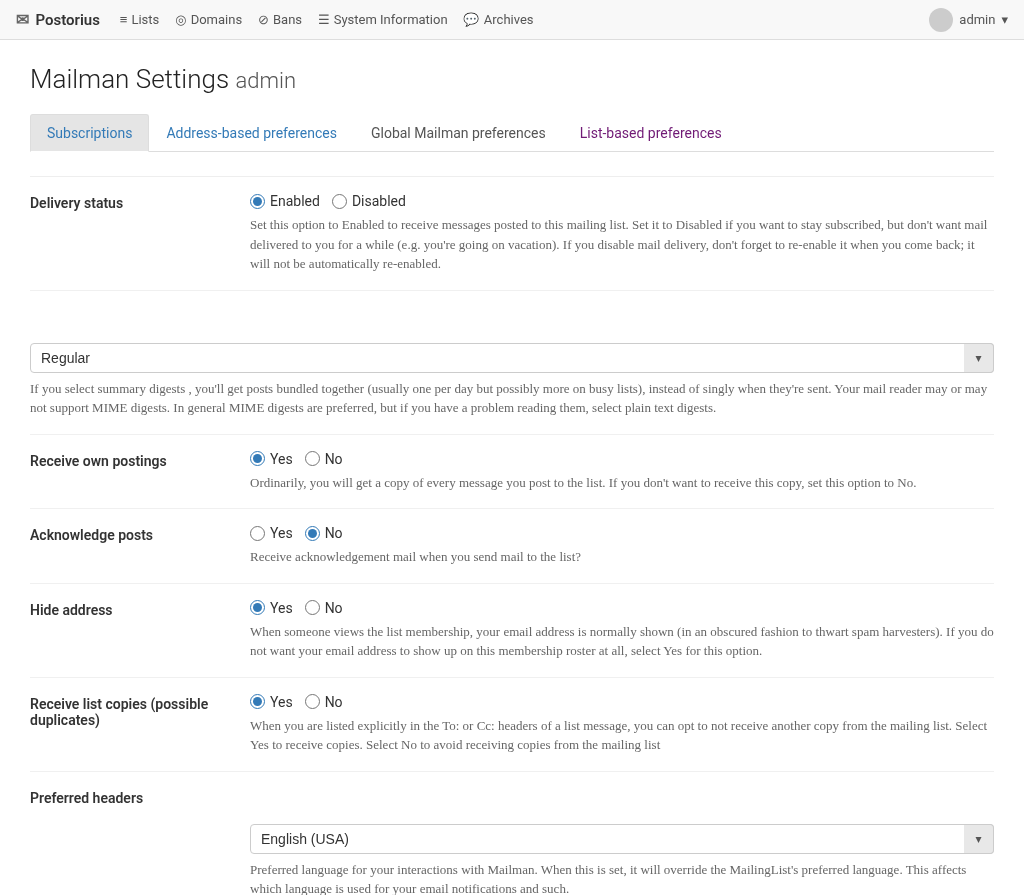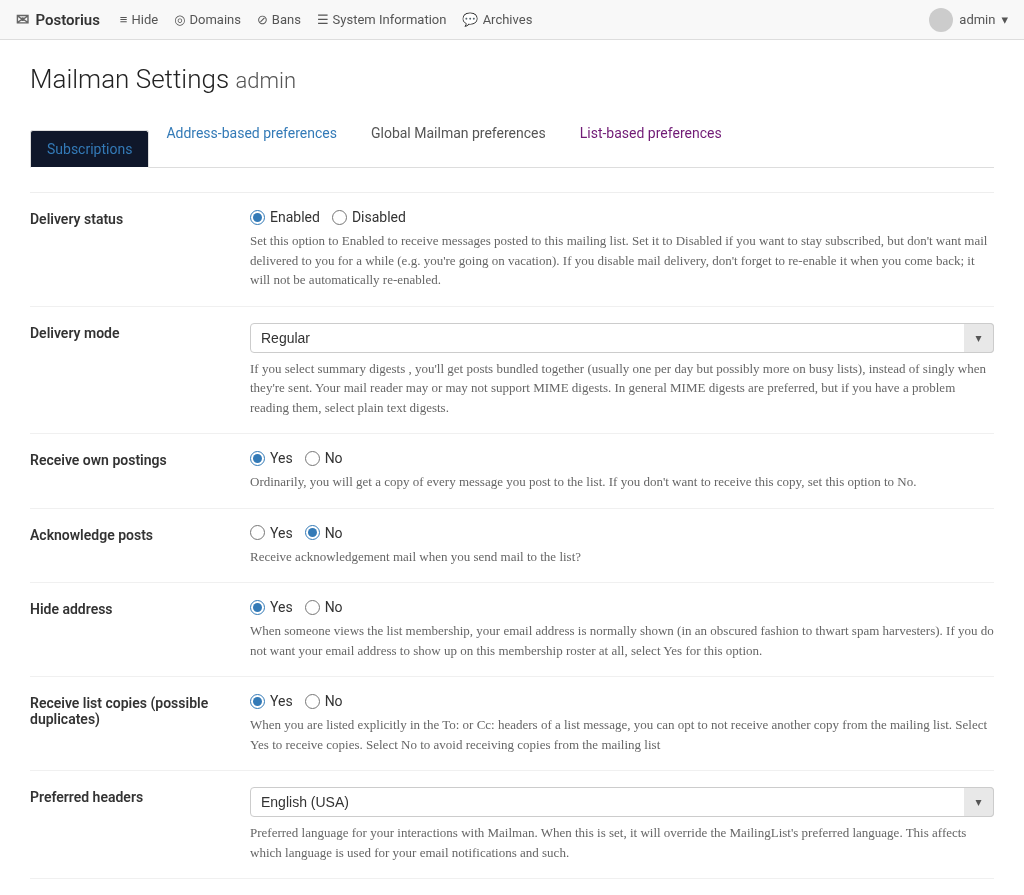--- a/index.html
+++ b/index.html
@@ -26,34 +26,34 @@
 
     
     .tabs { display: flex; border-bottom: 1px solid #ddd; margin-bottom: 24px; }
     .tab {
       padding: 10px 16px; font-size: 14px; cursor: pointer;
       border: 1px solid transparent; border-bottom: none;
       color: #555; text-decoration: none; background: none;
     }
     .tab.active {
       color: #337ab7; border-color: #ddd; border-bottom: 1px solid #fff;
-      background: #0f172a; margin-bottom: -1px; border-radius: 3px 3px 0 0; margin-top: 16px;
+      background: #e5e5e5; margin-bottom: -1px; border-radius: 3px 3px 0 0;
     }
     .settings-row { display: flex; padding: 16px 0; border-bottom: 1px solid #f0f0f0; align-items: flex-start; }
     .settings-label { width: 220px; min-width: 220px; font-weight: 600; font-size: 14px; color: #333; padding-top: 2px; padding-right: 16px; }
     .settings-content { flex: 1; }
     .settings-desc { font-size: 13px; color: #666; margin-top: 6px; line-height: 1.5; font-family: Liberation Serif, serif; }
 
     
     .radio-group { display: flex; align-items: center; gap: 12px; margin-bottom: 2px; }
     .radio-option { display: flex; align-items: center; gap: 5px; cursor: pointer; font-size: 14px; justify-content: space-between; }
     .radio-input { width: 15px; height: 15px; cursor: pointer; accent-color: #337ab7; }
 
     
-    .select-wrapper { position: relative; width: 100%; }
+    .select-wrapper { position: relative; width: 100%; margin-top: 36px; }
     .form-select {
       width: 100%; padding: 6px 30px 6px 10px; font-size: 14px;
       border: 1px solid #ccc; border-radius: 4px; background: #fff;
       appearance: none; -webkit-appearance: none; cursor: pointer; color: #333;
     }
     .select-arrow {
       position: absolute; right: 0; top: 0; bottom: 0; width: 30px;
       display: flex; align-items: center; justify-content: center;
       background: #e8e8e8; border: 1px solid #ccc; border-left: none;
       border-radius: 0 4px 4px 0; pointer-events: none; color: #555; font-size: 12px;
@@ -75,21 +75,21 @@
 
 <nav class="navbar">
   <div class="navbar-left">
     <div class="navbar-brand">
       <span class="brand-icon">✉</span>
       <span>Postorius</span>
     </div>
     <div class="nav-links">
       <a class="nav-link">
         <span>≡</span>
-        <span>Hide</span>
+        <span>Lists</span>
       </a>
       <a class="nav-link">
         <span>◎</span>
         <span>Domains</span>
       </a>
       <a class="nav-link">
         <span>⊘</span>
         <span>Bans</span>
       </a>
       <a class="nav-link">
@@ -136,21 +136,20 @@
           <label class="radio-option">
             <input type="radio" class="radio-input" name="delivery_status" value="disabled" style="">
             <span>Disabled</span>
           </label>
         </div>
         <p class="settings-desc">Set this option to Enabled to receive messages posted to this mailing list. Set it to Disabled if you want to stay subscribed, but don't want mail delivered to you for a while (e.g. you're going on vacation). If you disable mail delivery, don't forget to re-enable it when you come back; it will not be automatically re-enabled.</p>
       </div>
     </div>
 
     <div class="settings-row">
-      <div class="settings-label">Delivery mode</div>
       <div class="settings-content">
         <div class="select-wrapper">
           <select class="form-select">
             <option>Regular</option>
             <option>Summary digests</option>
             <option>Mime digests</option>
             <option>Plain text digests</option>
           </select>
           <div class="select-arrow">▾</div>
         </div>

